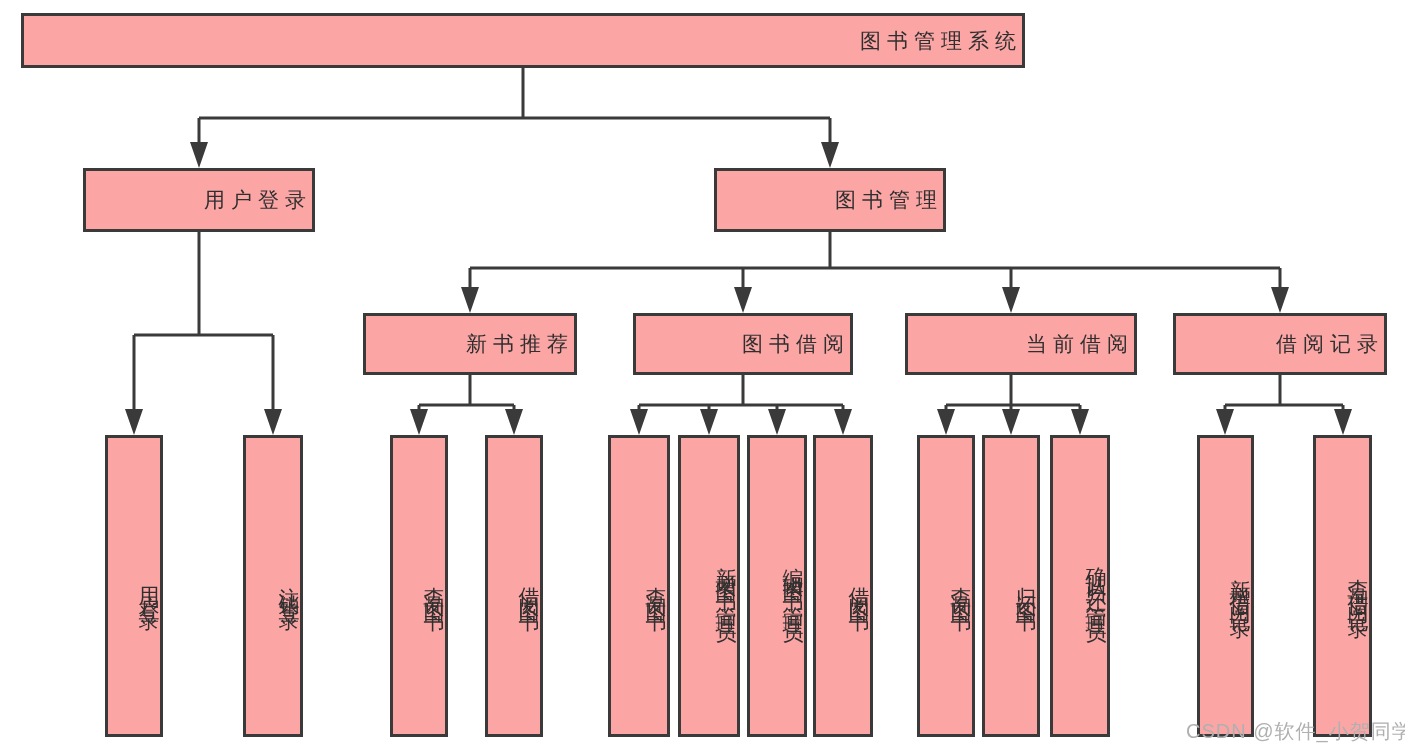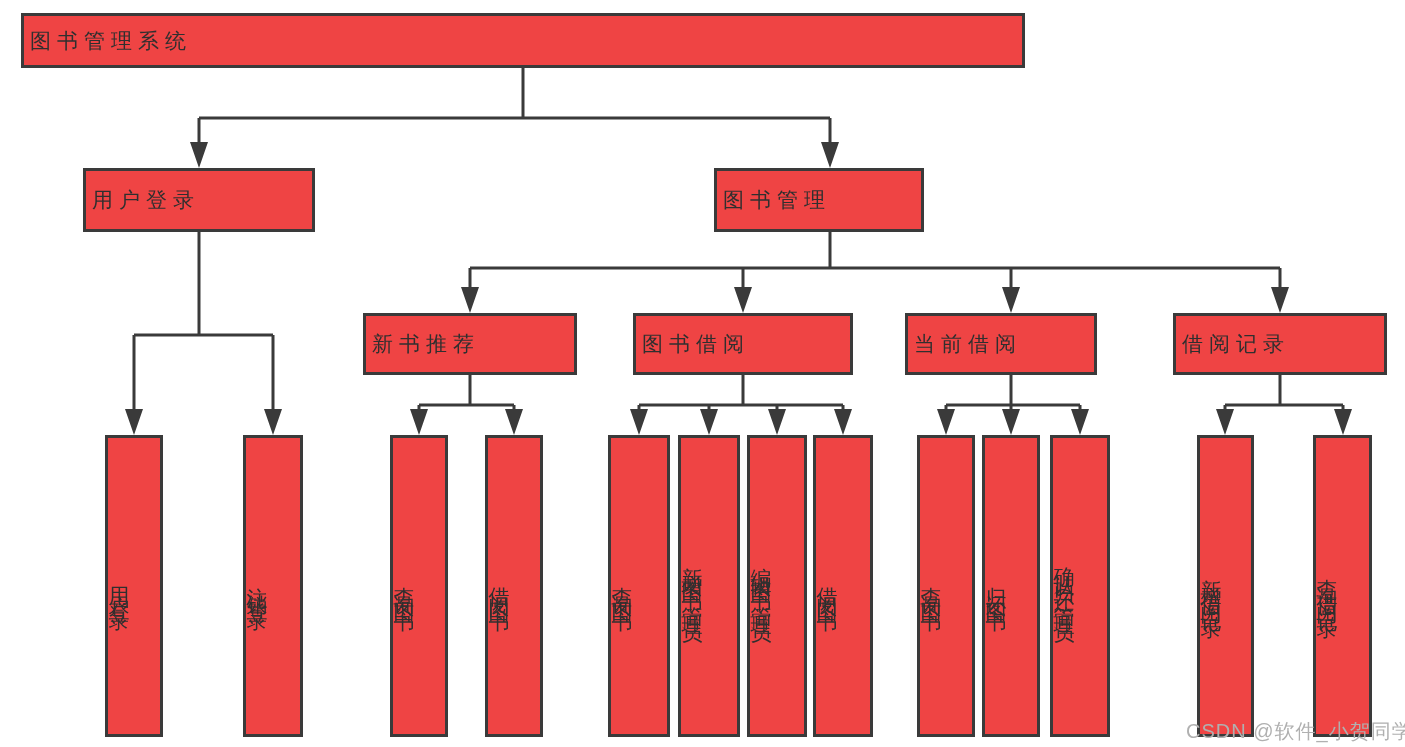--- a/index.html
+++ b/index.html
@@ -13,27 +13,28 @@
     overflow: hidden;
   }
   svg.connectors {
     position: absolute;
     left: 0; top: 0;
     width: 1405px; height: 747px;
     z-index: 1;
   }
   .node {
     position: absolute;
-    background: #ef4444;
+    background: #fca5a5;
     border: 3px solid #3a3a3a;
     display: flex;
     align-items: center;
-    justify-content: flex-start;
+    justify-content: flex-end;
     color: #2f2f2f;
     z-index: 2;
+    font-family: Liberation Serif, serif;
   }
   .hlabel {
     font-size: 21px;
     letter-spacing: 6px;
     text-indent: 6px;
     white-space: nowrap;
   }
   .root-box   { left: 21px;  top: 13px;  width: 1004px; height: 55px; }
   .lvl2       { top: 168px; height: 64px; }
   .lvl3       { top: 313px; height: 62px; }
@@ -98,31 +99,31 @@
              M1334,409 L1352,409 L1343,435 Z"></path>
   </svg>
 
   <div class="node root-box">
     <span class="hlabel">图书管理系统</span>
   </div>
 
   <div class="node lvl2" style="left:83px; width:232px;">
     <span class="hlabel">用户登录</span>
   </div>
-  <div class="node lvl2" style="left:714px; width:210px;">
+  <div class="node lvl2" style="left:714px; width:232px;">
     <span class="hlabel">图书管理</span>
   </div>
 
   <div class="node lvl3" style="left:633px; width:220px;">
     <span class="hlabel">图书借阅</span>
   </div>
   <div class="node lvl3" style="left:363px; width:214px;">
     <span class="hlabel">新书推荐</span>
   </div>
-  <div class="node lvl3" style="left:905px; width:192px;">
+  <div class="node lvl3" style="left:905px; width:232px;">
     <span class="hlabel">当前借阅</span>
   </div>
   <div class="node lvl3" style="left:1173px; width:214px;">
     <span class="hlabel">借阅记录</span>
   </div>
 
   <div class="node leaf" style="left:105px; width:58px;">
     <span class="vtext">用户登录</span>
   </div>
   <div class="node leaf" style="left:243px; width:60px;">

